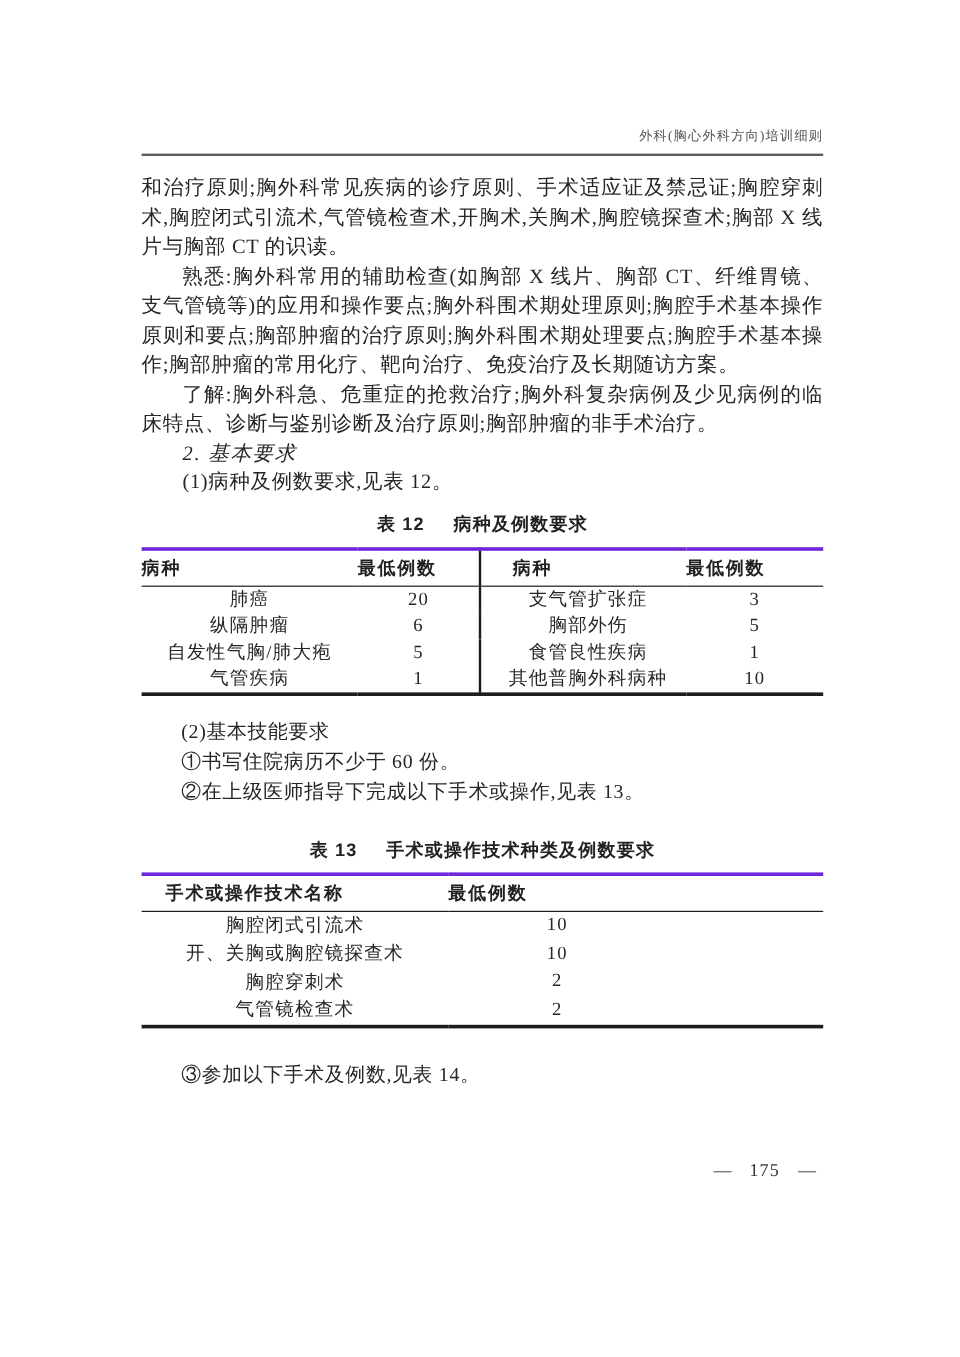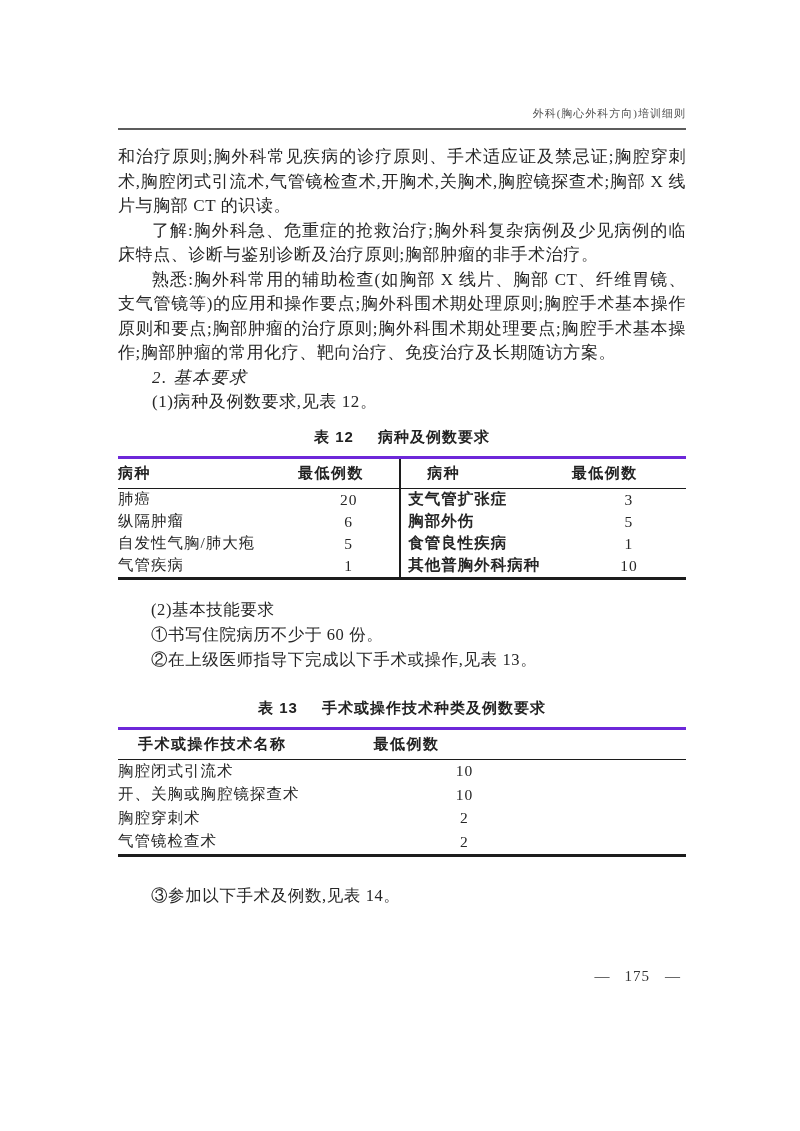--- a/index.html
+++ b/index.html
@@ -74,26 +74,27 @@
     vertical-align: middle;
     padding: 0;
   }
   table.doc-table td {
     font-size: 15.5px;
     letter-spacing: 1px;
     color: #262626;
     height: 22px;
     vertical-align: middle;
     padding: 0;
+    text-align: center;
   }
   table.t13 td { height: 23.5px; }
   th.name-h { padding-left: 24px; }
   td.name-c { padding-left: 3px; }
   th.cnt-h, td.cnt-c { text-align: center; }
-  .vdiv { border-left: 2px solid #1c1c1c; font-weight: bold; }
+  .vdiv { border-left: 2px solid #1c1c1c; }
   th.name-h.right-g { padding-left: 26px; }
   td.name-c.right-g { padding-left: 7px; }
   
   .mid-text { margin-top: 17px; }
   .mid-text p, .bottom-text p {
     margin: 0;
     font-size: 16.5px;
     line-height: 25px;
     letter-spacing: 0.6px;
     padding-left: 2em;
@@ -114,22 +115,22 @@
 </head>
 <body>
 
 <div class="page">
   <div class="content">
 
     <div class="running-head">外科(胸心外科方向)培训细则</div>
 
     <div class="body-text">
       <p>和治疗原则;胸外科常见疾病的诊疗原则、手术适应证及禁忌证;胸腔穿刺术,胸腔闭式引流术,气管镜检查术,开胸术,关胸术,胸腔镜探查术;胸部 X 线片与胸部 CT 的识读。</p>
+      <p class="indent">熟悉:胸外科常用的辅助检查(如胸部 X 线片、胸部 CT、纤维胃镜、支气管镜等)的应用和操作要点;胸外科围术期处理原则;胸腔手术基本操作原则和要点;胸部肿瘤的治疗原则;胸外科围术期处理要点;胸腔手术基本操作;胸部肿瘤的常用化疗、靶向治疗、免疫治疗及长期随访方案。</p>
       <p class="indent">了解:胸外科急、危重症的抢救治疗;胸外科复杂病例及少见病例的临床特点、诊断与鉴别诊断及治疗原则;胸部肿瘤的非手术治疗。</p>
-      <p class="indent">熟悉:胸外科常用的辅助检查(如胸部 X 线片、胸部 CT、纤维胃镜、支气管镜等)的应用和操作要点;胸外科围术期处理原则;胸腔手术基本操作原则和要点;胸部肿瘤的治疗原则;胸外科围术期处理要点;胸腔手术基本操作;胸部肿瘤的常用化疗、靶向治疗、免疫治疗及长期随访方案。</p>
       <p class="indent kai">2. 基本要求</p>
       <p class="indent">(1)病种及例数要求,见表 12。</p>
     </div>
 
     <div class="table-section">
       <div class="table-title">
         <span class="tlabel">表 12</span><span>病种及例数要求</span>
       </div>
       <table class="doc-table t12">
         <colgroup>

